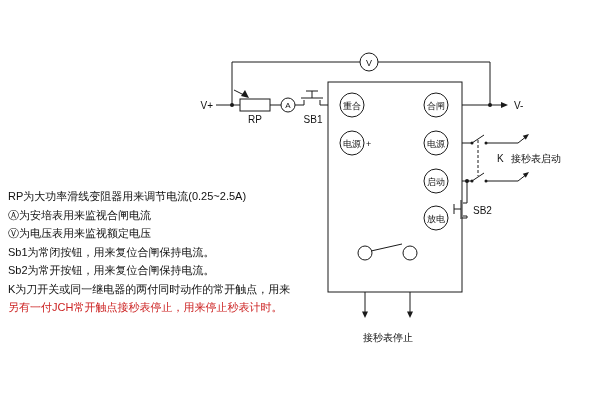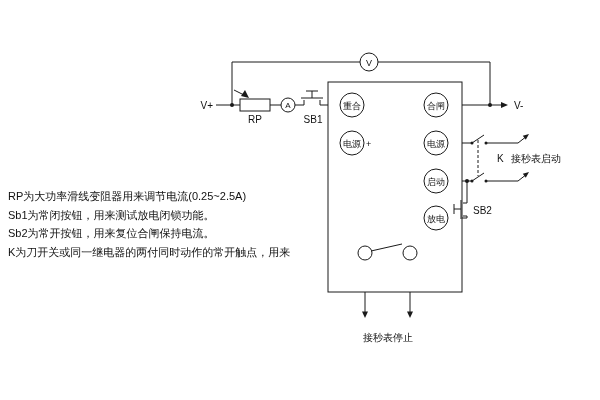--- a/index.html
+++ b/index.html
@@ -31,23 +31,26 @@
   .t8{font-size:8px;} .t9{font-size:9px;} .t10{font-size:10px;}
   .mid{text-anchor:middle;} .end{text-anchor:end;}
 </style>
 </head>
 <body>
 
 <div class="page">
 
   <div class="notes">
     <div>RP为大功率滑线变阻器用来调节电流(0.25~2.5A)</div>
-    <div>Sb1为常闭按钮，用来测试放电闭锁功能。</div>
+    <div>Ⓐ为安培表用来监视合闸电流</div>
+    <div>Ⓥ为电压表用来监视额定电压</div>
+    <div>Sb1为常闭按钮，用来复位合闸保持电流。</div>
     <div>Sb2为常开按钮，用来复位合闸保持电流。</div>
     <div>K为刀开关或同一继电器的两付同时动作的常开触点，用来</div>
+    <div class="note-red">另有一付JCH常开触点接秒表停止，用来停止秒表计时。</div>
   </div>
 
   <svg width="600" height="400" viewBox="0 0 600 400">
 
     <g>
 
       <line x1="232" y1="105" x2="232" y2="62"></line>
       <line x1="232" y1="62" x2="360" y2="62"></line>
       <line x1="378" y1="62" x2="490" y2="62"></line>
       <line x1="490" y1="62" x2="490" y2="105"></line>

